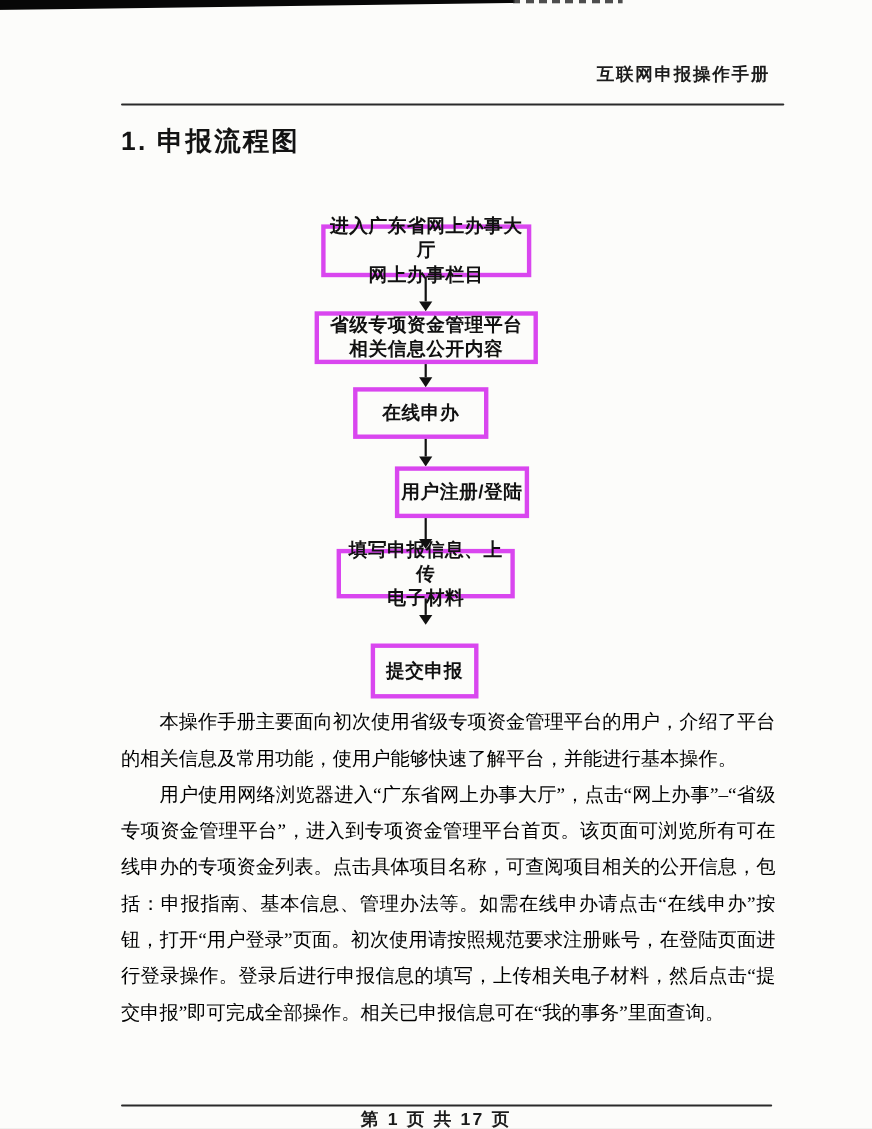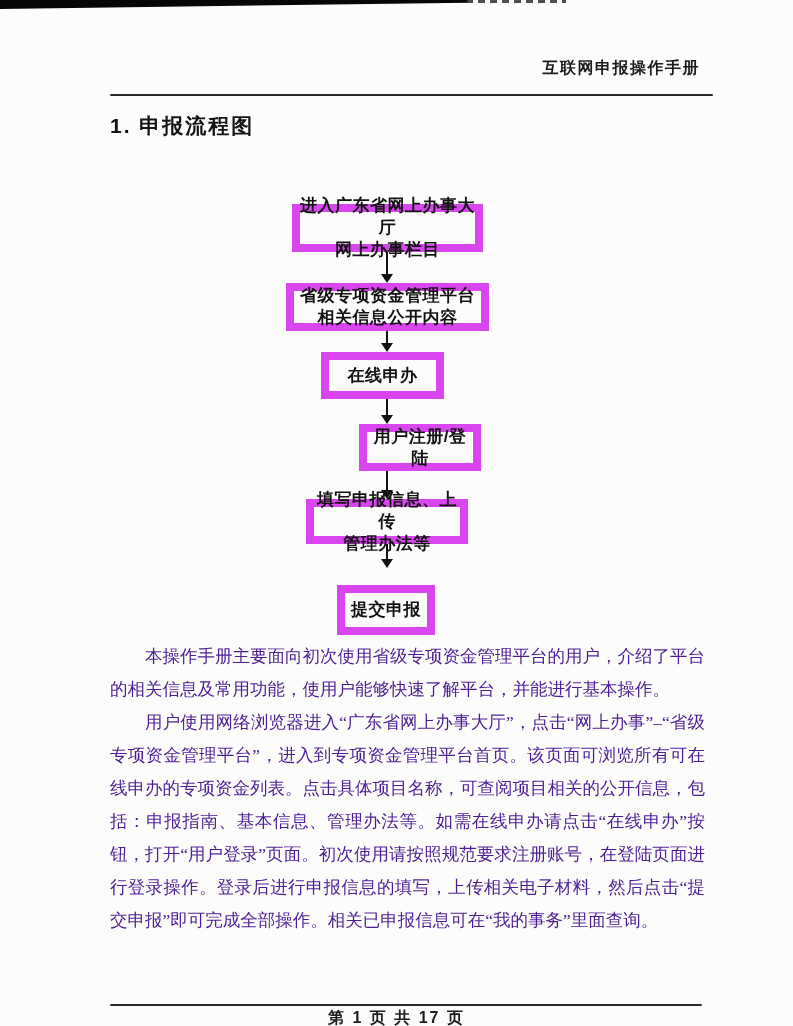--- a/index.html
+++ b/index.html
@@ -39,30 +39,30 @@
   }
 
   .rule { position: absolute; background: #2a2a2a; border-radius: 1px; }
   .header-rule { top: 94px; left: 110px; width: 603px; height: 2px; }
   .footer-rule { top: 1004px; left: 110px; width: 592px; height: 2px; }
 
   .section-title {
     position: absolute; top: 112px; left: 110px; margin: 0;
     font-family: "Liberation Sans", sans-serif;
     font-weight: bold;
-    font-size: 21px;
+    font-size: 24px;
     letter-spacing: 2px;
     color: #131313;
   }
 
   
   .flow-box {
     position: absolute;
     box-sizing: border-box;
-    border: 8px solid #d946ef;
+    border: 4px solid #d946ef;
     background: #fcfcfa;
     display: flex; align-items: center; justify-content: center;
     text-align: center;
     font-family: "Liberation Sans", sans-serif;
     font-weight: bold;
     font-size: 17px;
     line-height: 22px;
     letter-spacing: 0.5px;
     white-space: pre-line;
     color: #111;
@@ -91,21 +91,21 @@
   .a4 { top: 471px; height: 19px; }
   .a5 { top: 544px; height: 15px; }
 
   
   .body-text {
     position: absolute; top: 640px; left: 110px; width: 595px;
     font-size: 17.5px;
     line-height: 33px;
     text-align: justify;
     text-justify: inter-character;
-    color: #4c1d95;
+    color: #000000;
   }
   .body-text p { margin: 0; text-indent: 2em; }
 
   .page-number {
     position: absolute; top: 1008px; left: 0; width: 793px;
     text-align: center;
     font-family: "Liberation Sans", sans-serif;
     font-weight: bold;
     font-size: 16px;
     letter-spacing: 2px;
@@ -130,21 +130,21 @@
 网上办事栏目</div>
     <div class="flow-arrow a1"></div>
     <div class="flow-box b2">省级专项资金管理平台
 相关信息公开内容</div>
     <div class="flow-arrow a2"></div>
     <div class="flow-box b3">在线申办</div>
     <div class="flow-arrow a3"></div>
     <div class="flow-box b4">用户注册/登陆</div>
     <div class="flow-arrow a4"></div>
     <div class="flow-box b5">填写申报信息、上传
-管理办法等</div>
+电子材料</div>
     <div class="flow-arrow a5"></div>
     <div class="flow-box b6">提交申报</div>
   </div>
 
   <div class="body-text">
     <p>本操作手册主要面向初次使用省级专项资金管理平台的用户，介绍了平台的相关信息及常用功能，使用户能够快速了解平台，并能进行基本操作。</p>
     <p>用户使用网络浏览器进入“广东省网上办事大厅”，点击“网上办事”–“省级专项资金管理平台”，进入到专项资金管理平台首页。该页面可浏览所有可在线申办的专项资金列表。点击具体项目名称，可查阅项目相关的公开信息，包括：申报指南、基本信息、管理办法等。如需在线申办请点击“在线申办”按钮，打开“用户登录”页面。初次使用请按照规范要求注册账号，在登陆页面进行登录操作。登录后进行申报信息的填写，上传相关电子材料，然后点击“提交申报”即可完成全部操作。相关已申报信息可在“我的事务”里面查询。</p>
   </div>
 
   <div class="rule footer-rule"></div>

